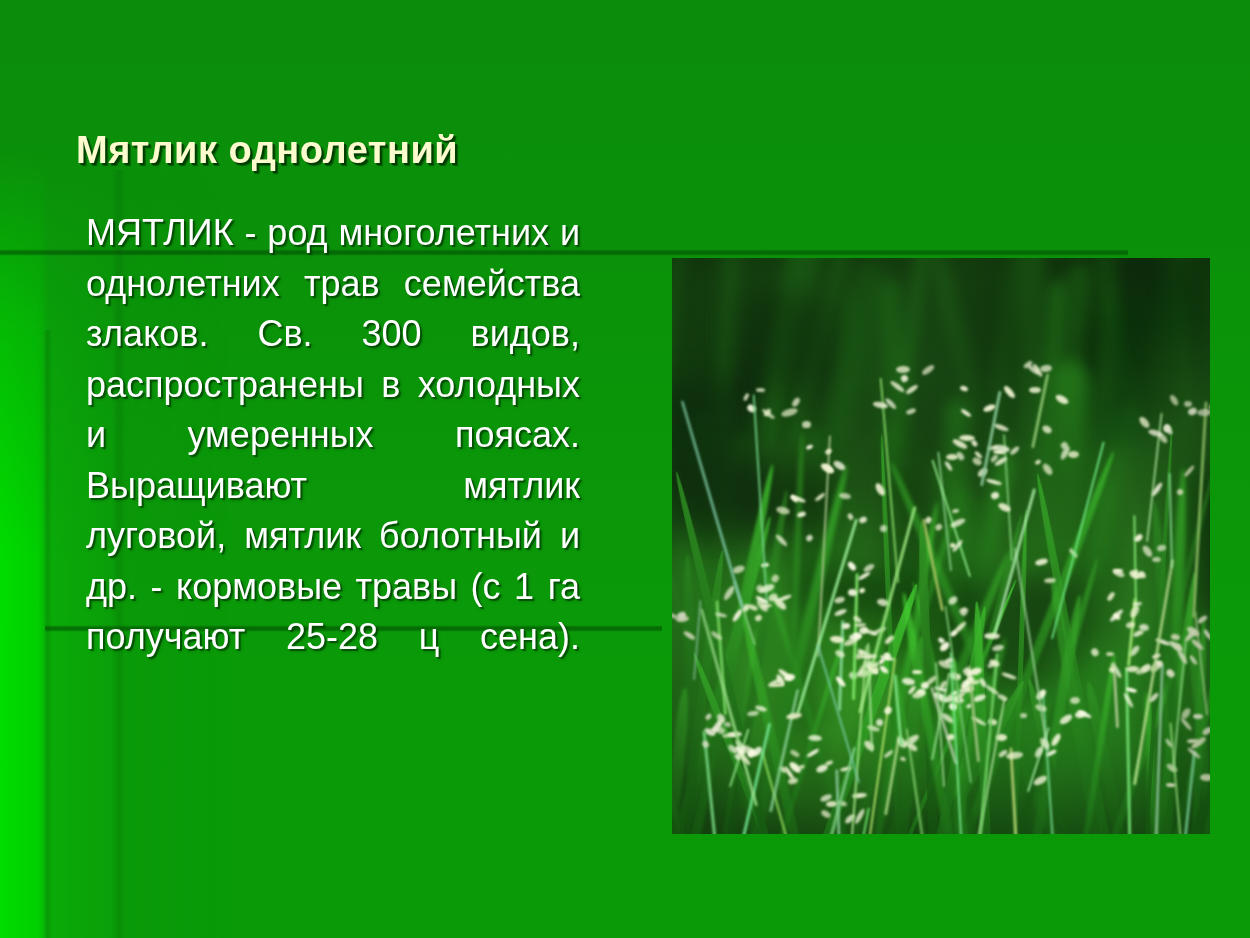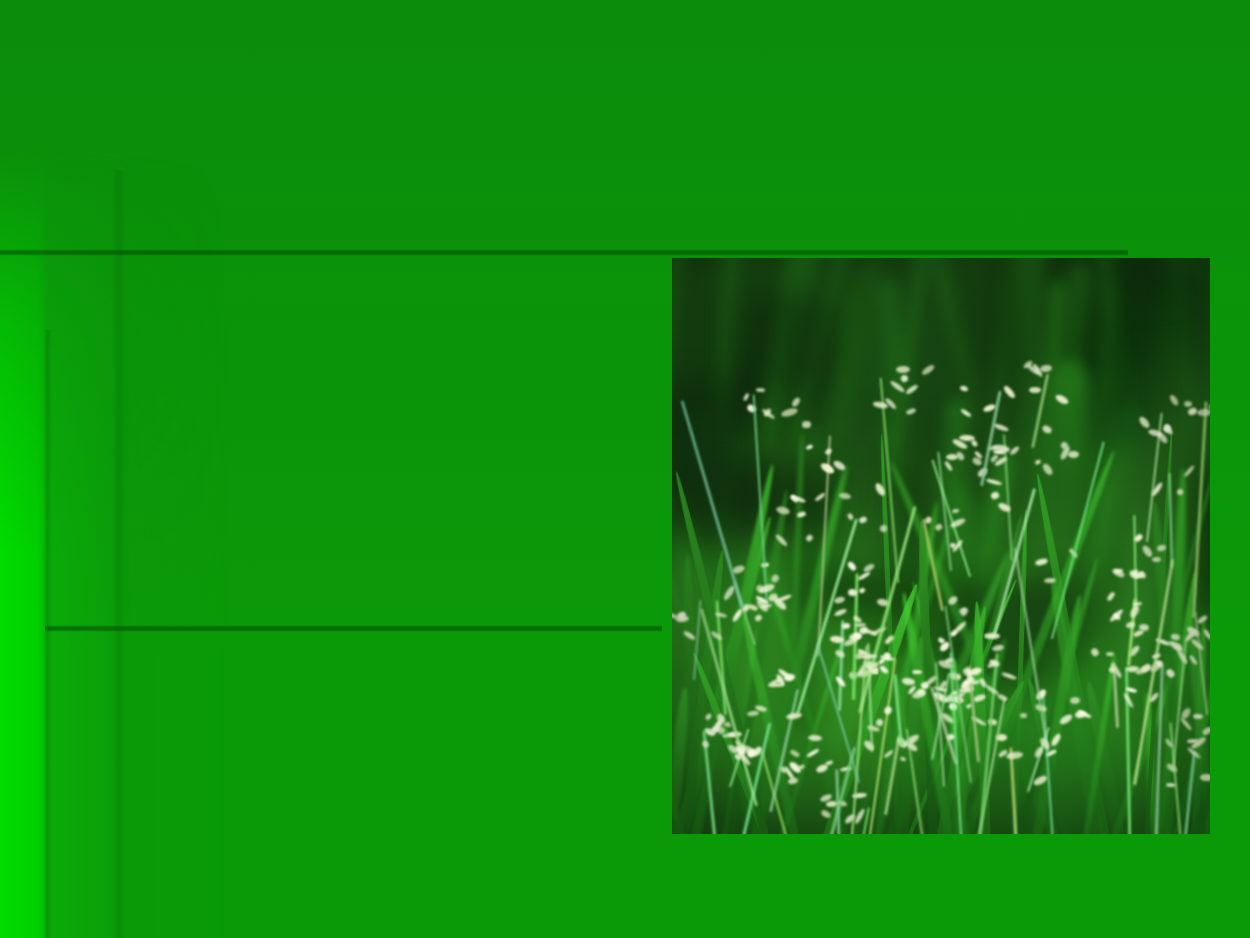--- a/index.html
+++ b/index.html
@@ -178,21 +178,23 @@
 <div class="slide">
 
   <div class="bg-base"></div>
   <div class="bg-glow-left"></div>
   <div class="bg-band-edge2"></div>
   <div class="bg-band-edge"></div>
 
   <div class="rule rule-top"></div>
   <div class="rule rule-middle"></div>
 
-
+  <h1 class="title">Мятлик однолетний</h1>
+
+  <div class="body-text">МЯТЛИК - род многолетних и однолетних трав семейства злаков. Св. 300 видов, распространены в холодных и умеренных поясах. Выращивают мятлик луговой, мятлик болотный и др. - кормовые травы (с 1 га получают 25-28 ц сена).</div>
 
   <div class="photo-frame">
     <div class="photo-canvas"></div>
     <div id="photo-art">
         <div class="blade-bg" style="left: -12.2796px; top: 289.176px; width: 13.6932px; height: 281.329px; transform: rotate(-2.84947deg); background: linear-gradient(rgba(42, 139, 31, 0.92), rgba(22, 81, 17, 0.35)); opacity: 0.585285;"></div>
         <div class="blade-bg" style="left: 27.896px; top: 171.272px; width: 11.7766px; height: 330.281px; transform: rotate(12.3359deg); background: linear-gradient(rgba(42, 140, 31, 0.92), rgba(22, 81, 17, 0.35)); opacity: 0.472683;"></div>
         <div class="blade-bg" style="left: 293.57px; top: 170.534px; width: 12.7004px; height: 396.101px; transform: rotate(9.83626deg); background: linear-gradient(rgba(40, 134, 29, 0.92), rgba(21, 78, 16, 0.35)); opacity: 0.497126;"></div>
         <div class="blade-bg" style="left: 160.936px; top: 32.3067px; width: 13.7353px; height: 233.626px; transform: rotate(4.84013deg); background: linear-gradient(rgba(32, 108, 24, 0.92), rgba(17, 63, 13, 0.35)); opacity: 0.477505;"></div>
         <div class="blade-bg" style="left: 275.793px; top: -13.3396px; width: 18.08px; height: 186.482px; transform: rotate(-13.576deg); background: linear-gradient(rgba(49, 162, 36, 0.92), rgba(26, 94, 19, 0.35)); opacity: 0.350504;"></div>
         <div class="blade-bg" style="left: 211.323px; top: 19.8449px; width: 23.6249px; height: 213.504px; transform: rotate(-4.08914deg); background: linear-gradient(rgba(39, 130, 29, 0.92), rgba(21, 75, 16, 0.35)); opacity: 0.646495;"></div>

